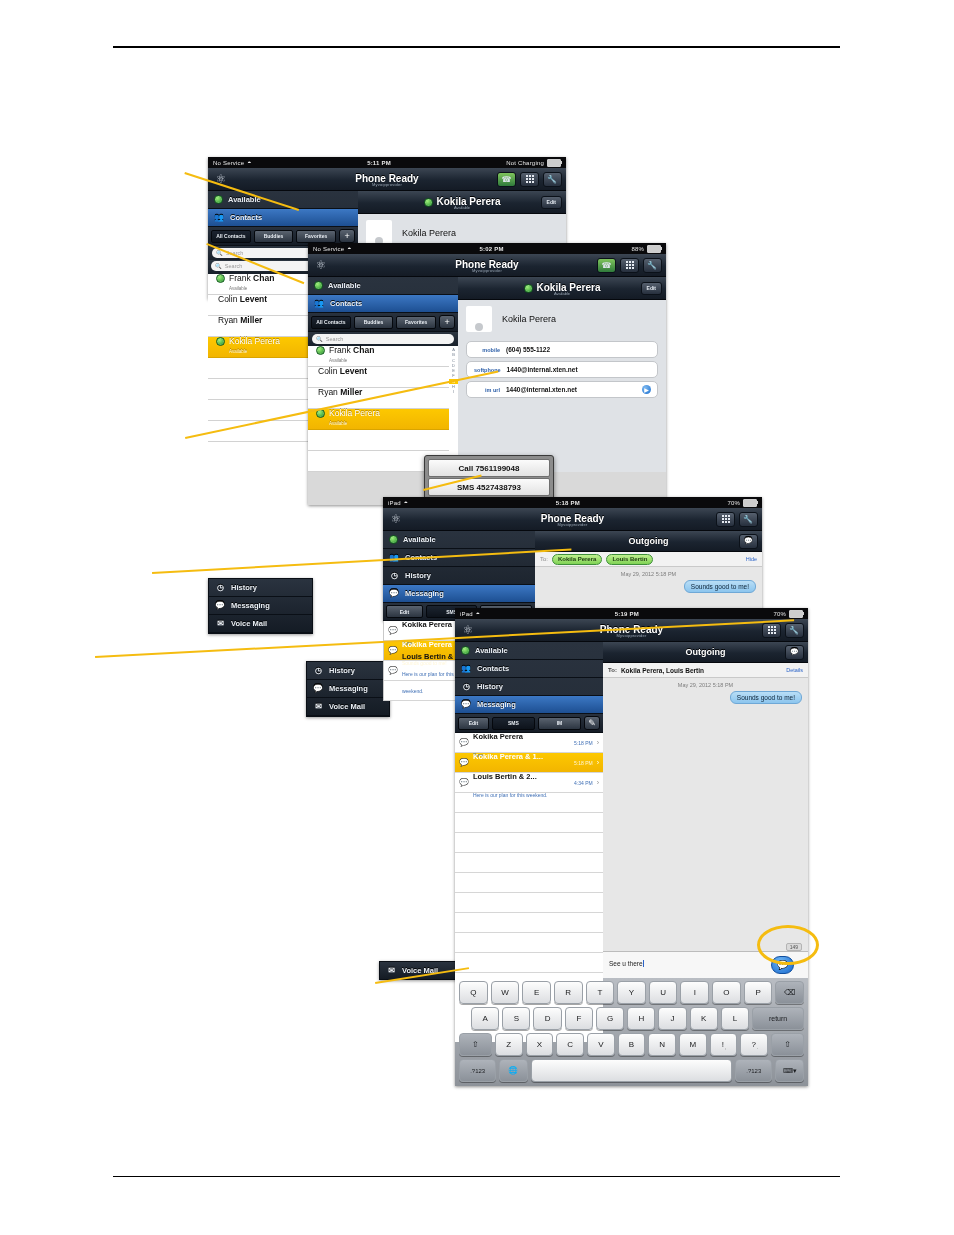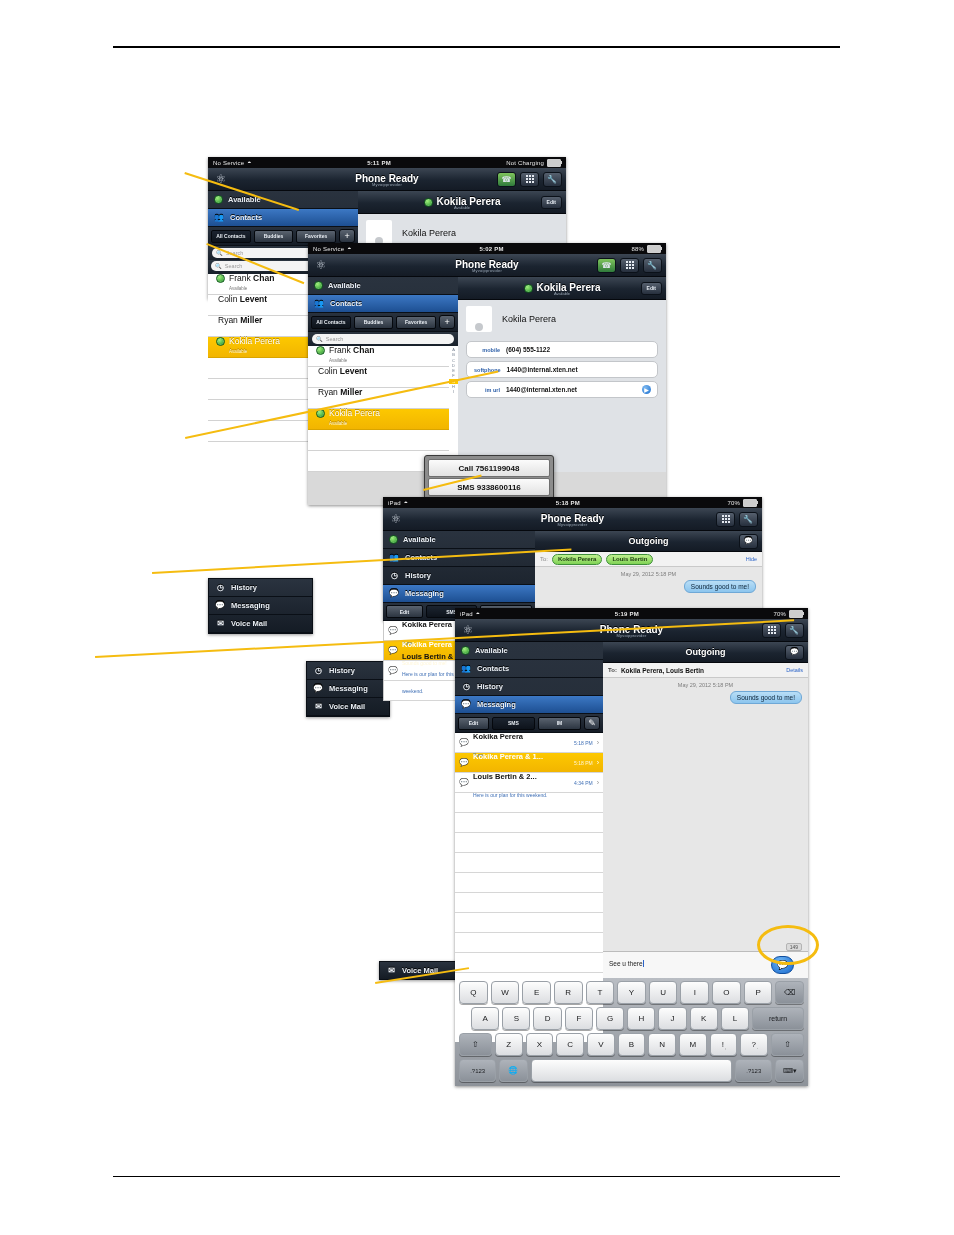--- a/index.html
+++ b/index.html
@@ -406,21 +406,21 @@
         <span class="flabel">im url</span>
         <span class="fval">1440@internal.xten.net</span>
         <span class="bluearrow">▶</span>
       </div>
     </div>
   </div>
 </div>
 
 <div class="popup" style="left:424px;top:455px;width:124px;">
   <div class="pitem">Call 7561199048</div>
-  <div class="pitem">SMS 9338600116</div>
+  <div class="pitem">SMS 4527438793</div>
 </div>
 
 <div class="frag" style="left:208px;top:578px;width:103px;">
   <div class="side-item">
       <span class="side-ico">◷</span>
       <span>History</span>
     </div>
   <div class="side-item">
       <span class="side-ico">💬</span>
       <span>Messaging</span>

